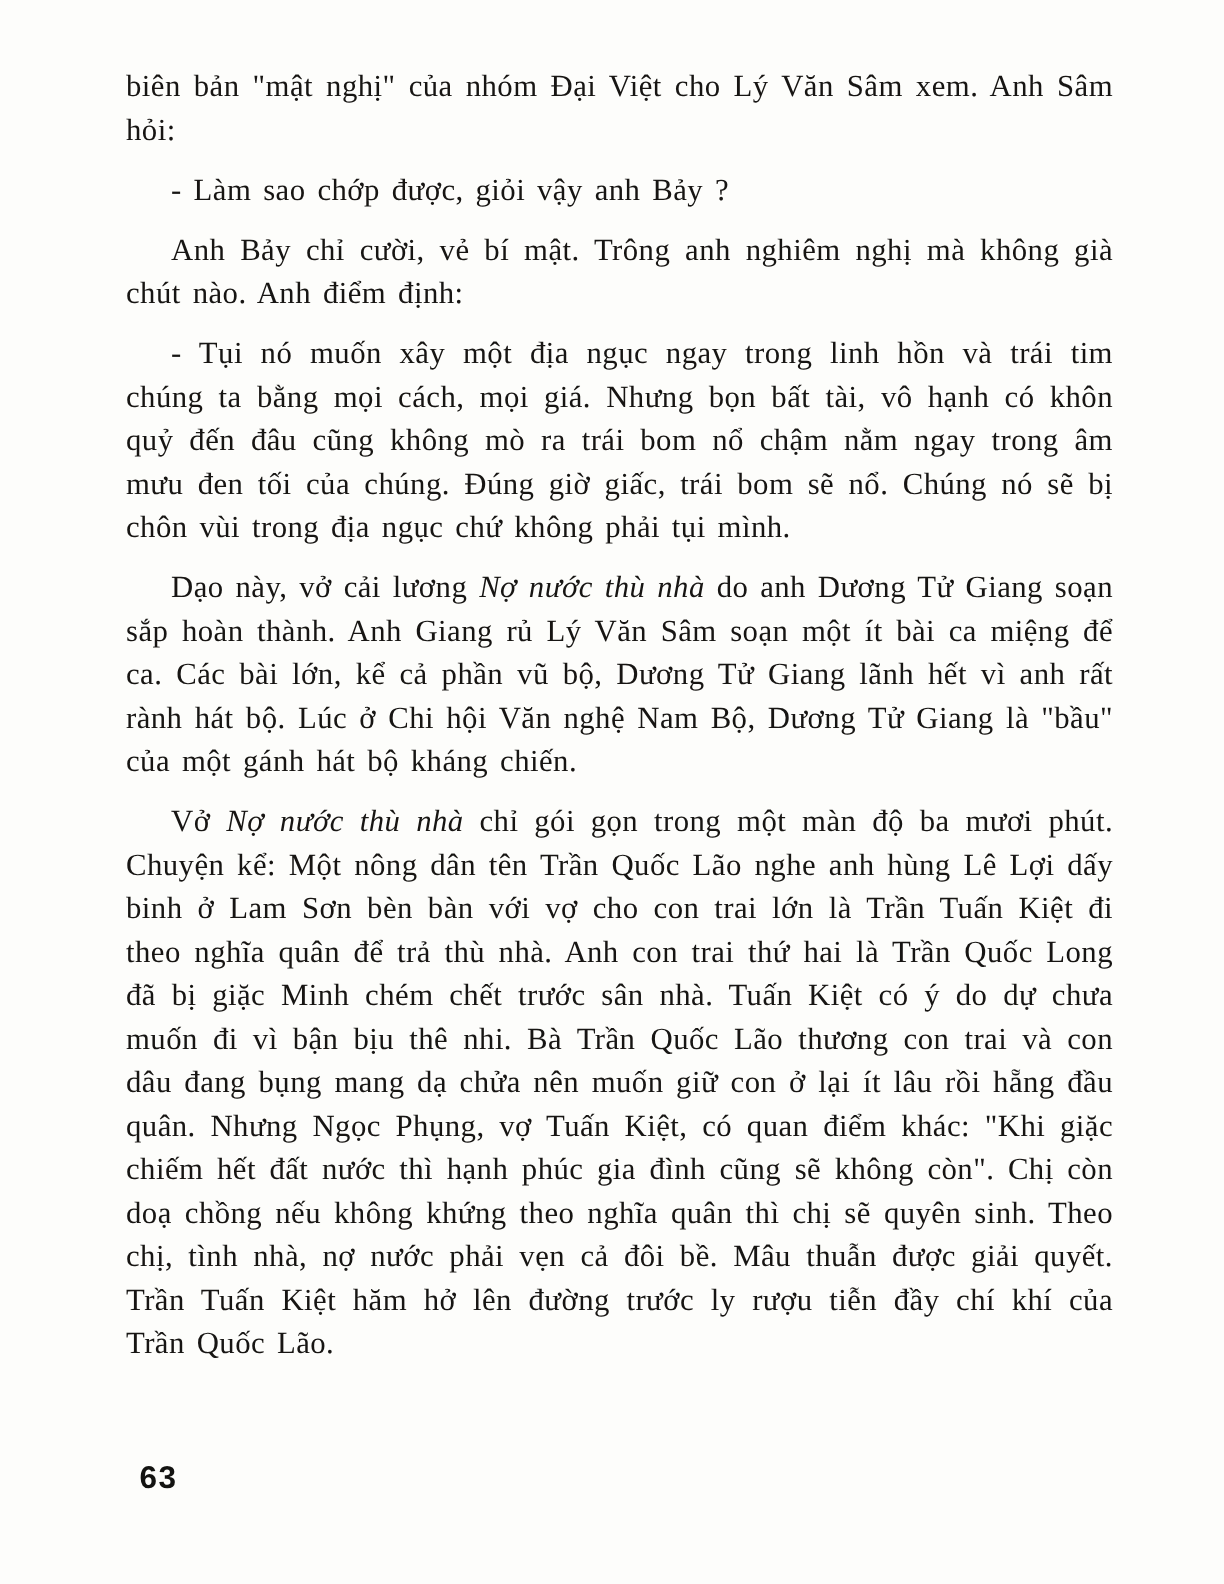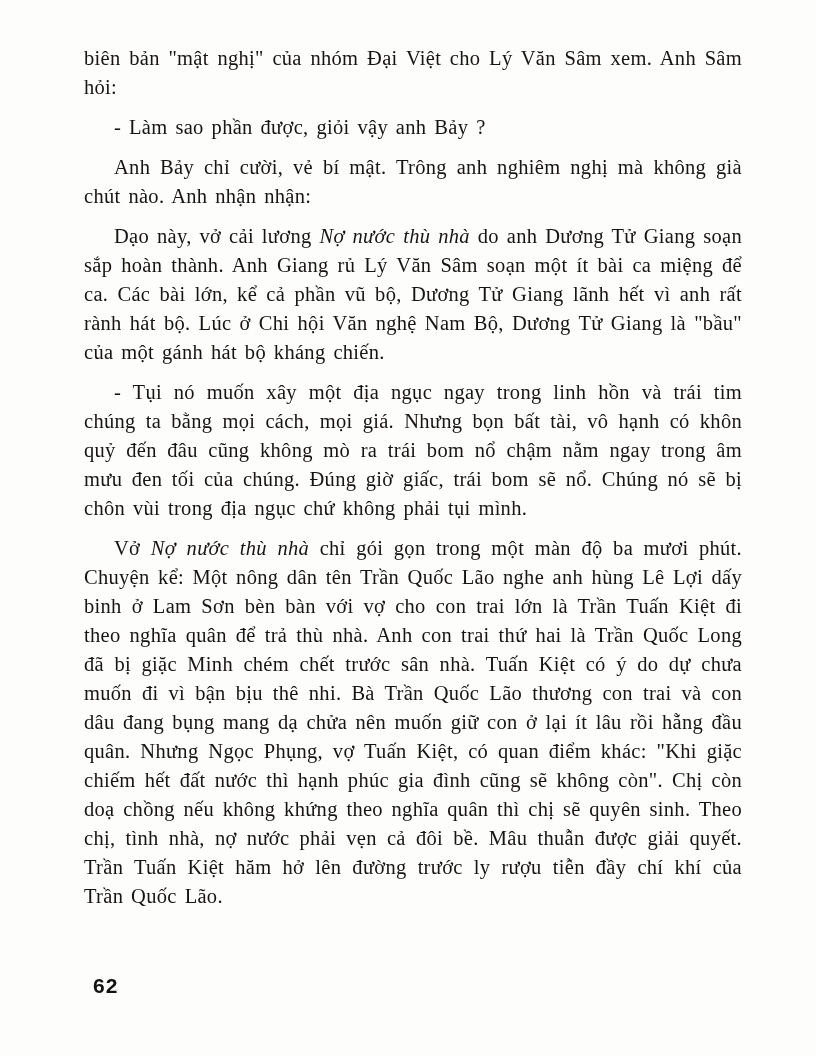--- a/index.html
+++ b/index.html
@@ -49,20 +49,20 @@
     letter-spacing: 1px;
     color: #131311;
   }
 </style>
 </head>
 <body>
 
 <div class="page">
   <div class="text-block">
       <p class="no-indent"><span>biên bản "mật nghị" của nhóm Đại Việt cho Lý Văn Sâm xem. Anh Sâm hỏi:</span></p>
-      <p class=""><span>- Làm sao phần được, giỏi vậy anh Bảy ?</span></p>
-      <p class=""><span>Anh Bảy chỉ cười, vẻ bí mật. Trông anh nghiêm nghị mà không già chút nào. Anh nhận nhận:</span></p>
+      <p class=""><span>- Làm sao chớp được, giỏi vậy anh Bảy ?</span></p>
+      <p class=""><span>Anh Bảy chỉ cười, vẻ bí mật. Trông anh nghiêm nghị mà không già chút nào. Anh điểm định:</span></p>
+      <p class=""><span>- Tụi nó muốn xây một địa ngục ngay trong linh hồn và trái tim chúng ta bằng mọi cách, mọi giá. Nhưng bọn bất tài, vô hạnh có khôn quỷ đến đâu cũng không mò ra trái bom nổ chậm nằm ngay trong âm mưu đen tối của chúng. Đúng giờ giấc, trái bom sẽ nổ. Chúng nó sẽ bị chôn vùi trong địa ngục chứ không phải tụi mình.</span></p>
       <p class=""><span>Dạo này, vở cải lương </span><span class="italic">Nợ nước thù nhà</span><span> do anh Dương Tử Giang soạn sắp hoàn thành. Anh Giang rủ Lý Văn Sâm soạn một ít bài ca miệng để ca. Các bài lớn, kể cả phần vũ bộ, Dương Tử Giang lãnh hết vì anh rất rành hát bộ. Lúc ở Chi hội Văn nghệ Nam Bộ, Dương Tử Giang là "bầu" của một gánh hát bộ kháng chiến.</span></p>
-      <p class=""><span>- Tụi nó muốn xây một địa ngục ngay trong linh hồn và trái tim chúng ta bằng mọi cách, mọi giá. Nhưng bọn bất tài, vô hạnh có khôn quỷ đến đâu cũng không mò ra trái bom nổ chậm nằm ngay trong âm mưu đen tối của chúng. Đúng giờ giấc, trái bom sẽ nổ. Chúng nó sẽ bị chôn vùi trong địa ngục chứ không phải tụi mình.</span></p>
       <p class=""><span>Vở </span><span class="italic">Nợ nước thù nhà</span><span> chỉ gói gọn trong một màn độ ba mươi phút. Chuyện kể: Một nông dân tên Trần Quốc Lão nghe anh hùng Lê Lợi dấy binh ở Lam Sơn bèn bàn với vợ cho con trai lớn là Trần Tuấn Kiệt đi theo nghĩa quân để trả thù nhà. Anh con trai thứ hai là Trần Quốc Long đã bị giặc Minh chém chết trước sân nhà. Tuấn Kiệt có ý do dự chưa muốn đi vì bận bịu thê nhi. Bà Trần Quốc Lão thương con trai và con dâu đang bụng mang dạ chửa nên muốn giữ con ở lại ít lâu rồi hẵng đầu quân. Nhưng Ngọc Phụng, vợ Tuấn Kiệt, có quan điểm khác: "Khi giặc chiếm hết đất nước thì hạnh phúc gia đình cũng sẽ không còn". Chị còn doạ chồng nếu không khứng theo nghĩa quân thì chị sẽ quyên sinh. Theo chị, tình nhà, nợ nước phải vẹn cả đôi bề. Mâu thuẫn được giải quyết. Trần Tuấn Kiệt hăm hở lên đường trước ly rượu tiễn đầy chí khí của Trần Quốc Lão.</span></p>
     </div>
-  <div class="page-number">62</div>
+  <div class="page-number">63</div>
 </div>
 
 </body></html>

